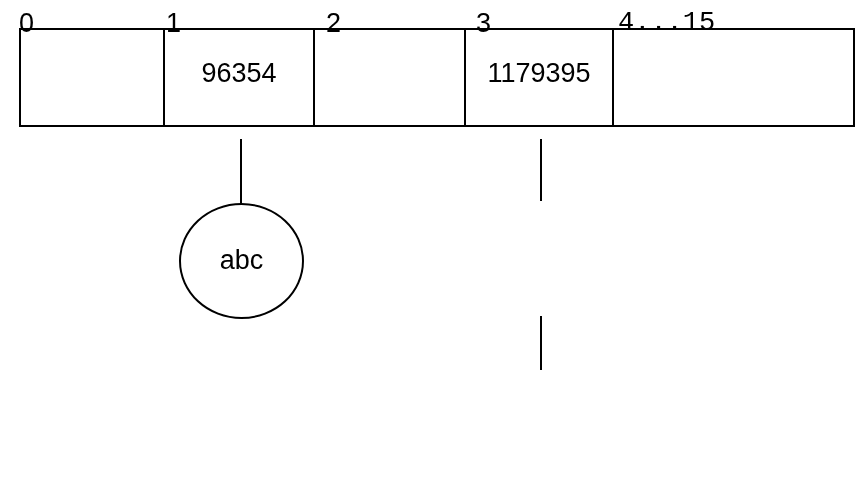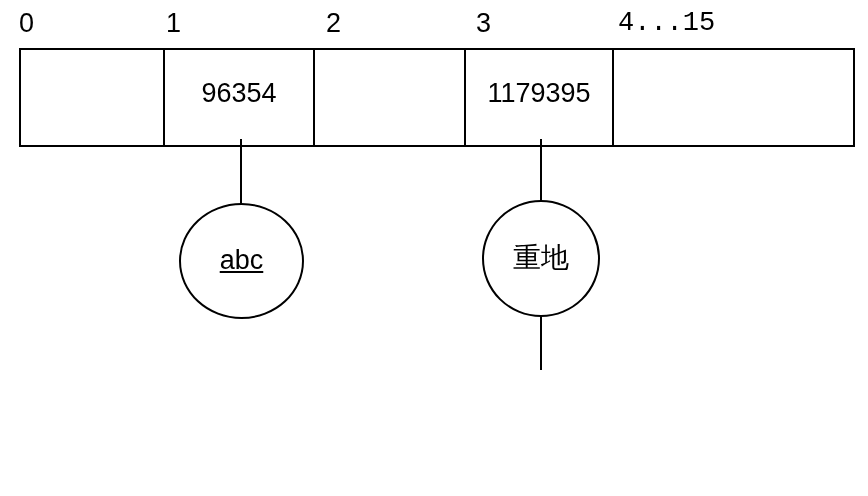--- a/index.html
+++ b/index.html
@@ -30,21 +30,21 @@
     position: absolute;
     font-size: 22px;
     line-height: 1;
     color: #000;
     white-space: nowrap;
   }
   
   .bucket-array {
     position: absolute;
     left: 19px;
-    top: 48px;
+    top: 28px;
     width: 836px;
     height: 99px;
     box-sizing: border-box;
     display: flex;
     border: 2px solid #000;
   }
   .bucket-cell {
     box-sizing: border-box;
     border-right: 2px solid #000;
     height: 100%;
@@ -133,22 +133,19 @@
     </div>
 
   </div>
 
   <div class="connector" style="left:240px; top:139px; height:66px;"></div>
 
   <div class="connector" style="left:540px; top:139px; height:62px;"></div>
 
   <div class="connector" style="left:540px; top:316px; height:54px;"></div>
 
-  <div class="node-circle" style="left:179px; top:203px; width:125px; height:116px;text-decoration:underline;">
+  <div class="node-circle" style="left:179px; top:203px; width:125px; height:116px;">
     <span class="node-label">abc</span>
   </div>
 
-  <div class="node-circle" style="left:482px; top:200px; width:118px; height:117px;">
-    <span class="node-label cjk">重地</span>
-  </div>
 
 
 </div>
 
 </body></html>

